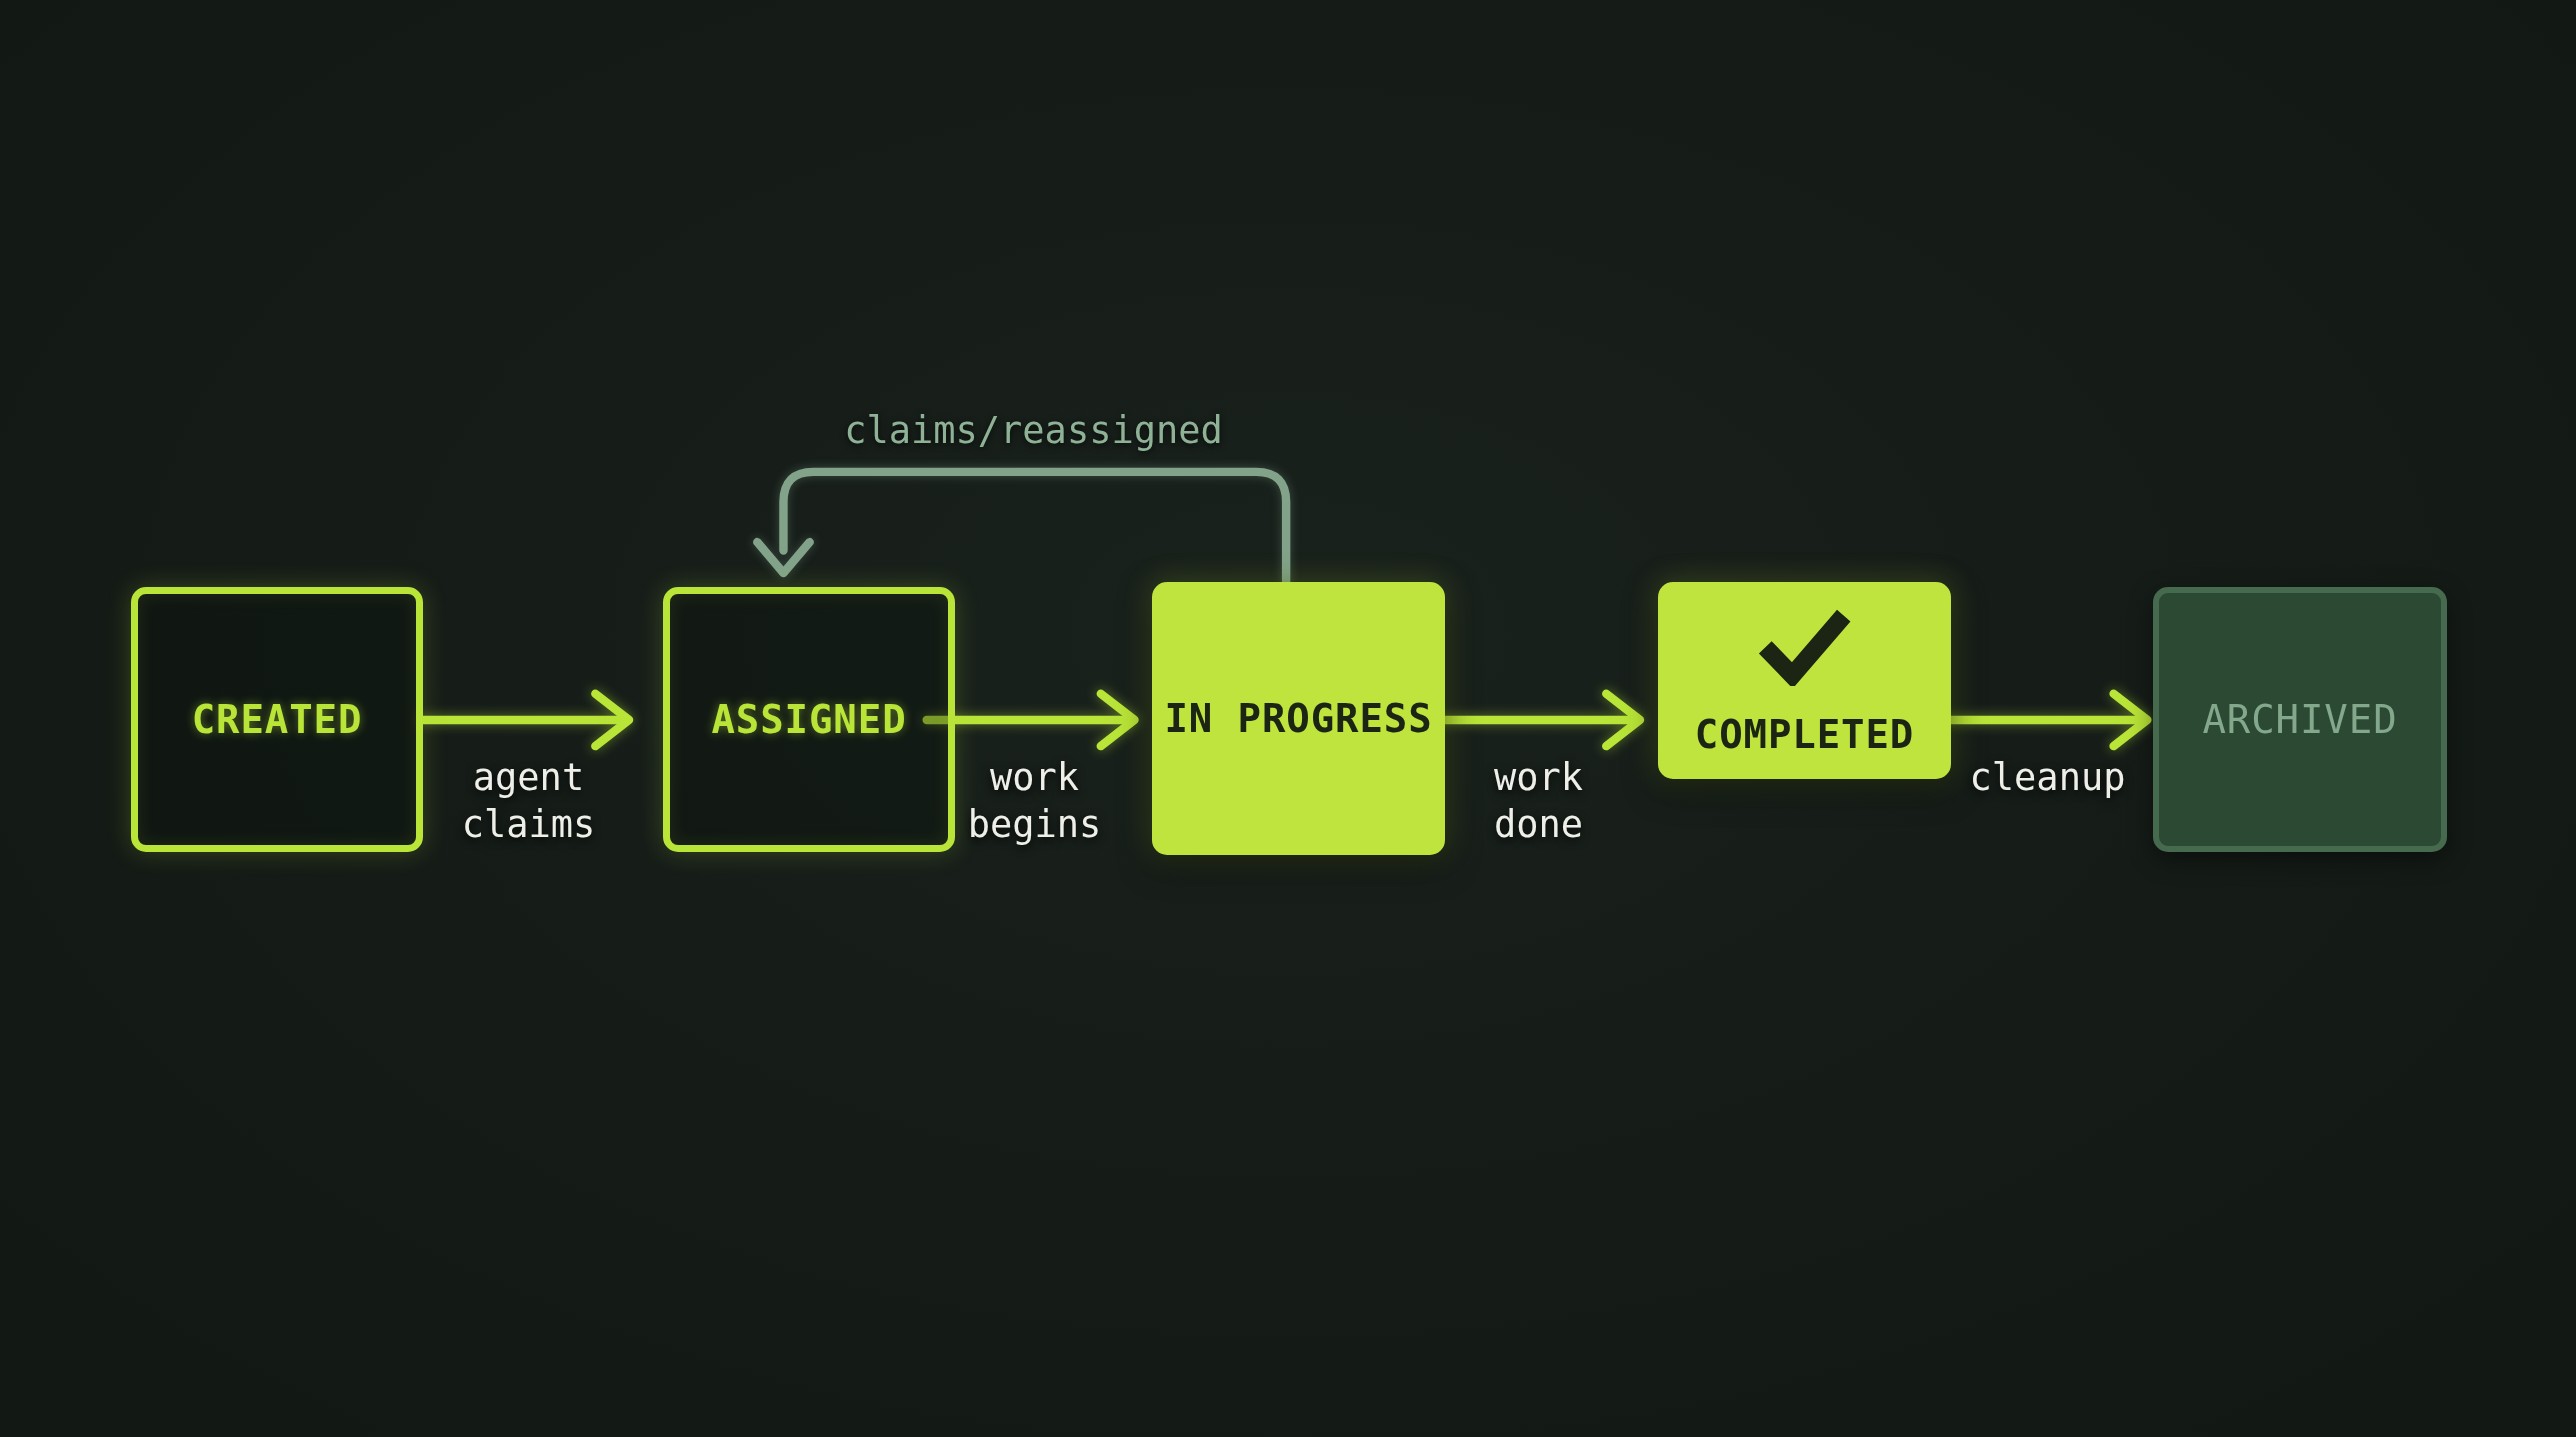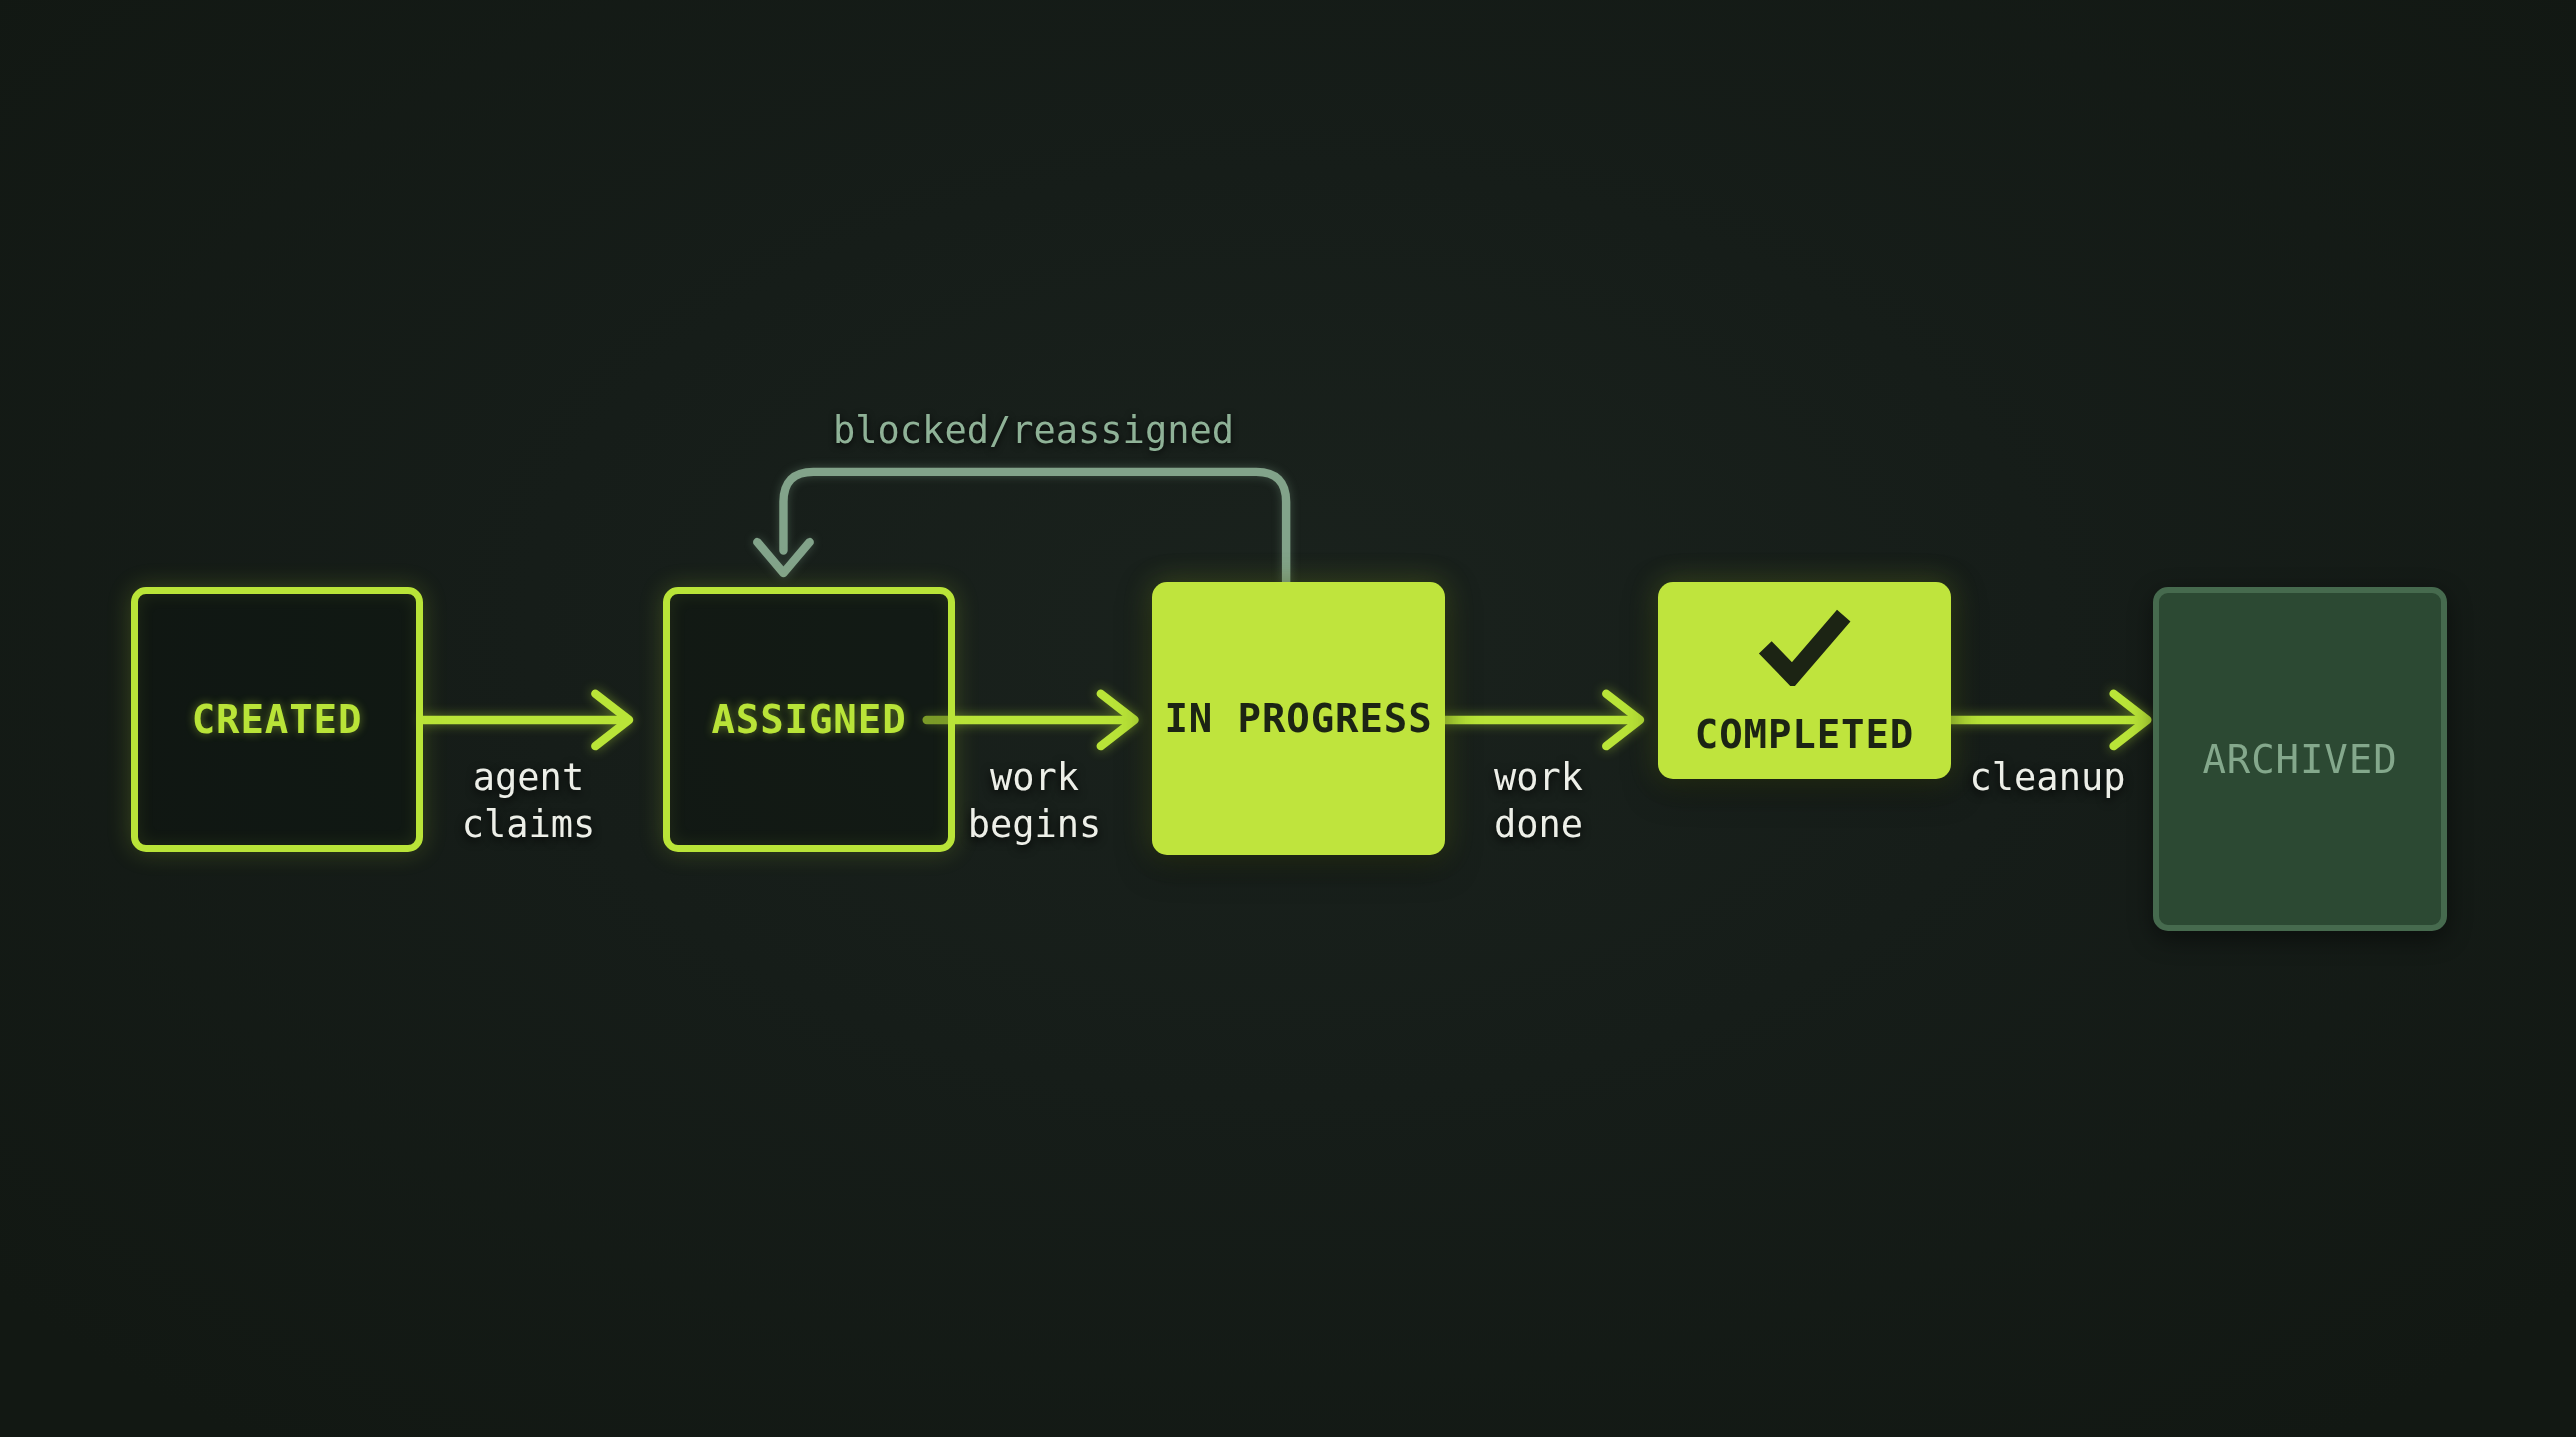--- a/index.html
+++ b/index.html
@@ -101,21 +101,21 @@
     color: #8fb297;
     text-align: center;
     text-shadow: 0 1.9px 7.5px rgba(0, 0, 0, 0.8);
   }
 
   
   #node-created     { left: 131px;  top: 587px; width: 292px; height: 265px; }
   #node-assigned    { left: 663px;  top: 587px; width: 292px; height: 265px; }
   #node-in-progress { left: 1140px; top: 582px; width: 293px; height: 273px; }
   #node-completed   { left: 1646px; top: 582px; width: 293px; height: 197px; }
-  #node-archived    { left: 2153px; top: 587px; width: 294px; height: 344px; }
+  #node-archived    { left: 2153px; top: 587px; width: 294px; height: 265px; }
 
   #edge-label-0 { left: 435px;  top: 754px; }
   #edge-label-1 { left: 941px; top: 754px; }
   #edge-label-2 { left: 1445px; top: 754px; }
   #edge-label-3 { left: 1954px; top: 754px; text-align: center; }
   #edge-label-loop { left: 790px; top: 409px; }
 </style>
 </head>
 <body>
 
@@ -168,16 +168,16 @@
   </div>
 
   <div class="node muted" id="node-archived">
     <div class="label">ARCHIVED</div>
   </div>
 
   <div class="edge-label" id="edge-label-0">agent claims</div>
   <div class="edge-label" id="edge-label-1">work begins</div>
   <div class="edge-label" id="edge-label-2">work done</div>
   <div class="edge-label" id="edge-label-3">cleanup</div>
-  <div class="loop-label" id="edge-label-loop">blocked/reassigned</div>
+  <div class="loop-label" id="edge-label-loop">claims/reassigned</div>
 
 </div>
 
 
 </body></html>

